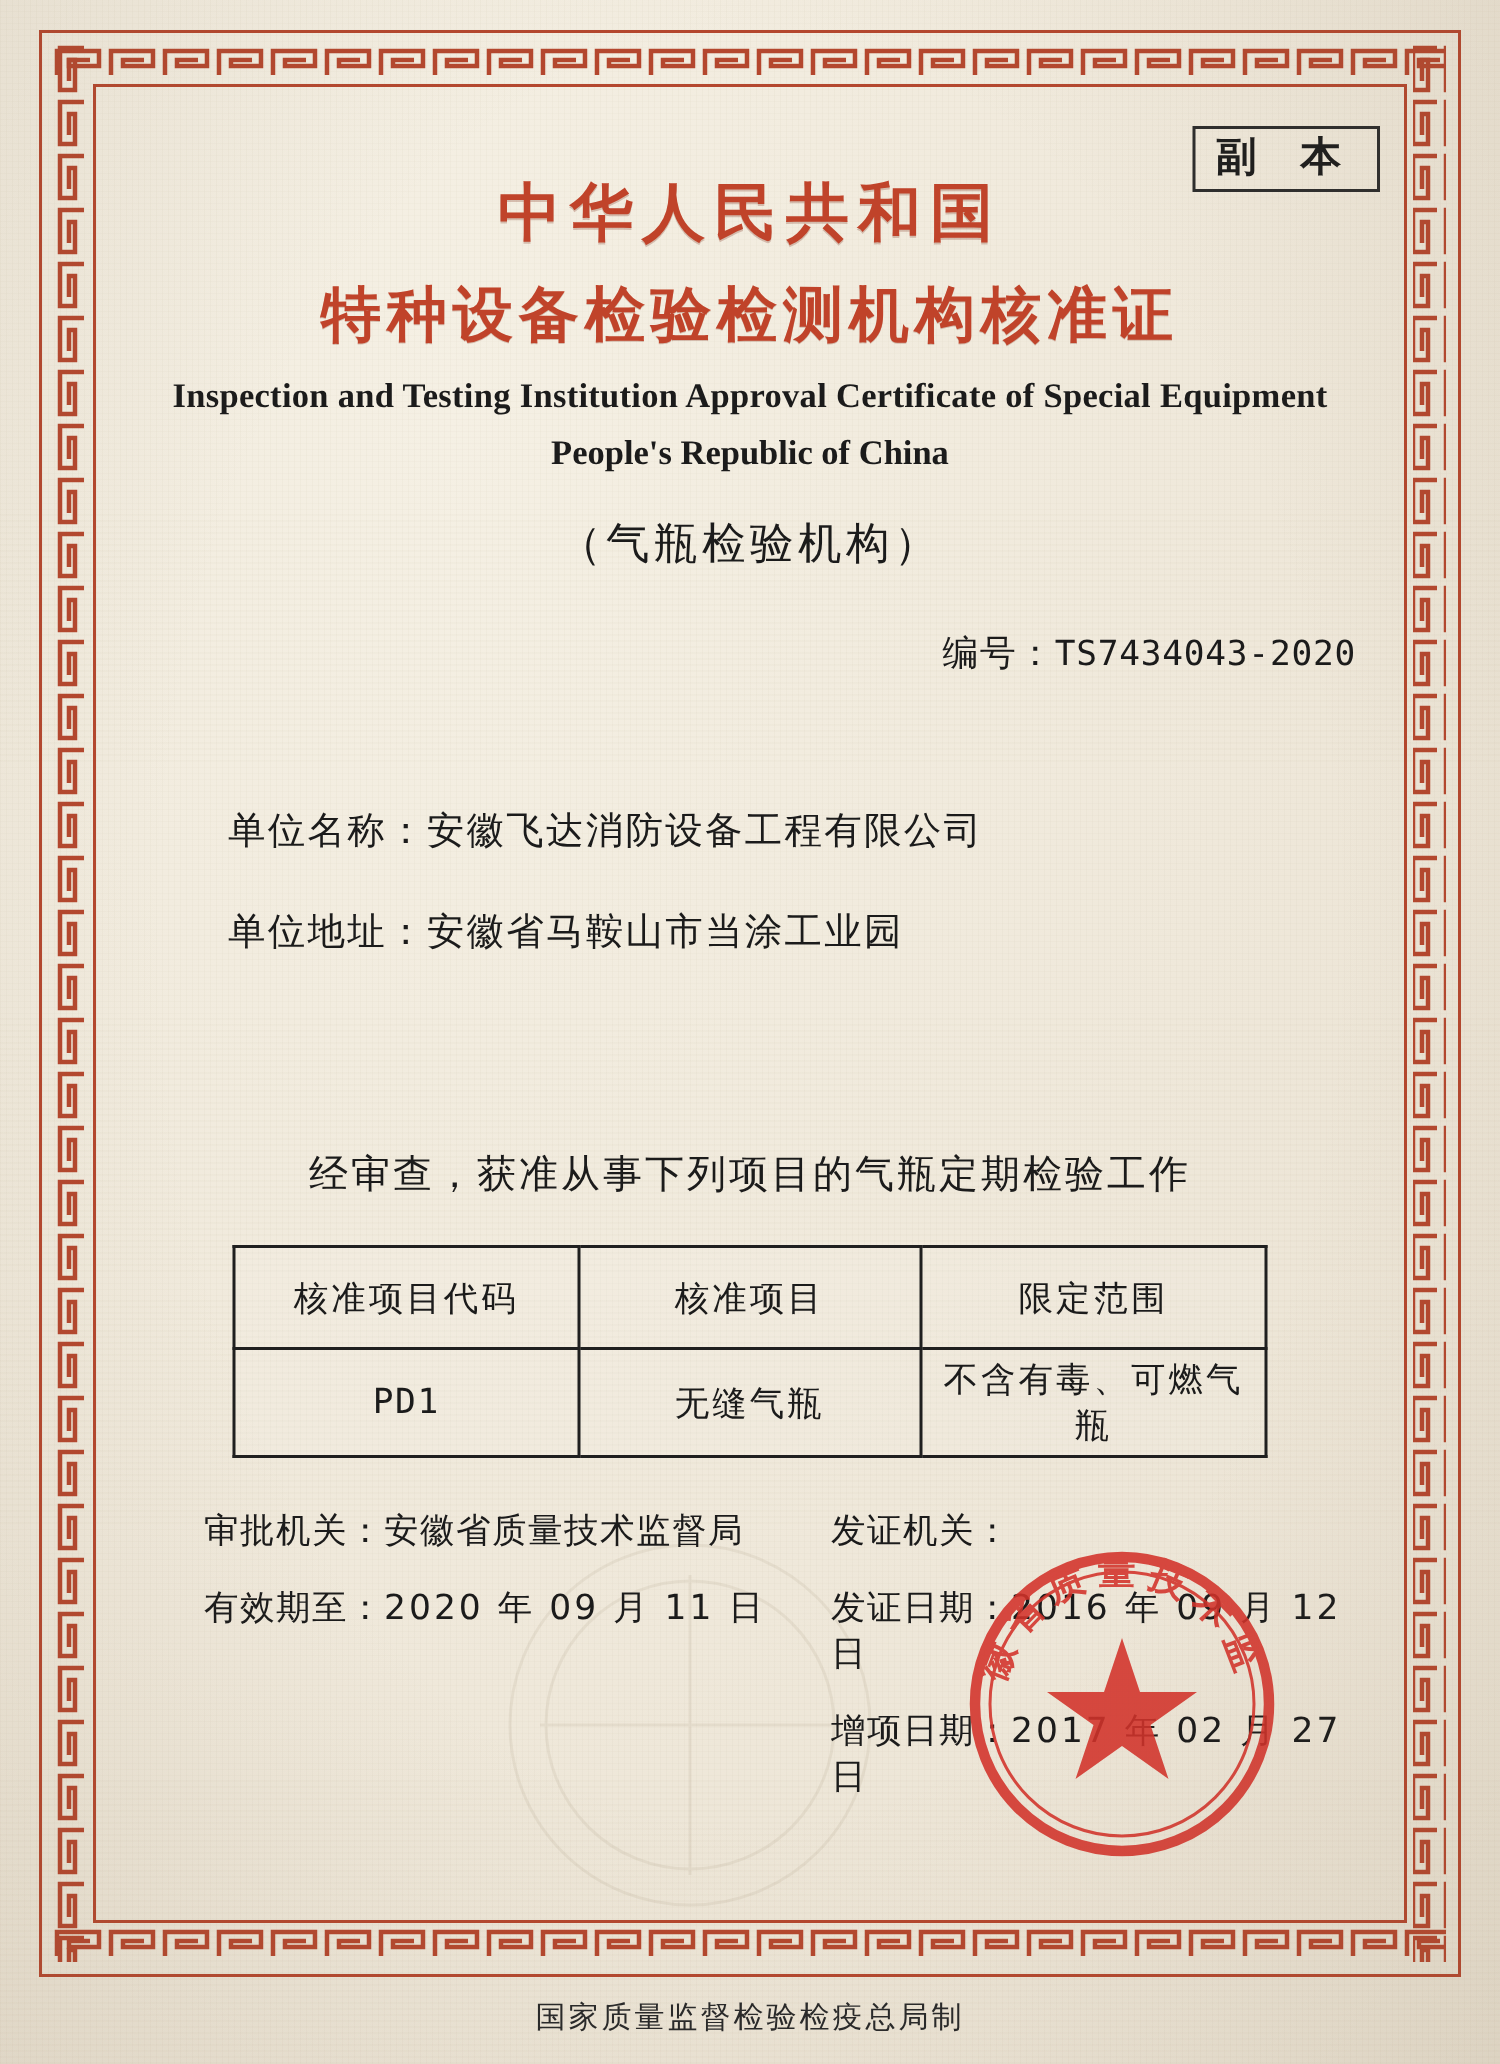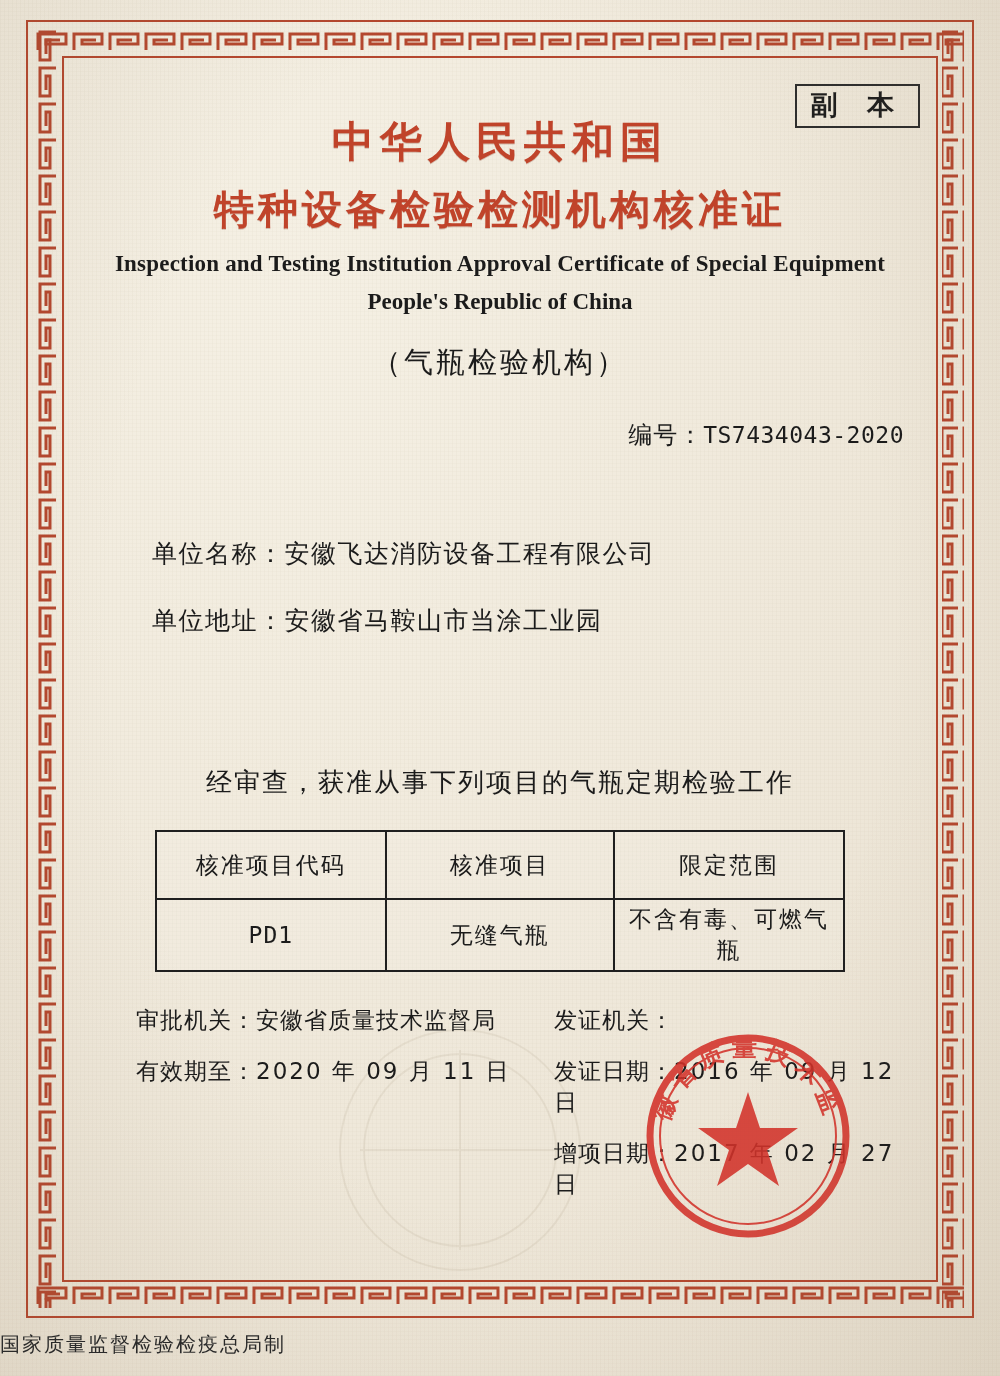--- a/index.html
+++ b/index.html
@@ -202,20 +202,21 @@
   }
   .footer-left { width: 418px; }
   .footer-right { flex: 1; }
   .spaced { letter-spacing: 2px; }
 
   .bottom-line {
     position: absolute;
     bottom: 18px;
     left: 0;
     right: 0;
+    text-align: center;
     font-family: "DejaVu Sans", "Liberation Sans", sans-serif;
     font-size: 20px;
     color: #2a2a2a;
     letter-spacing: 2px;
   }
 
   
   .seal {
     position: absolute;
     left: 642px;

